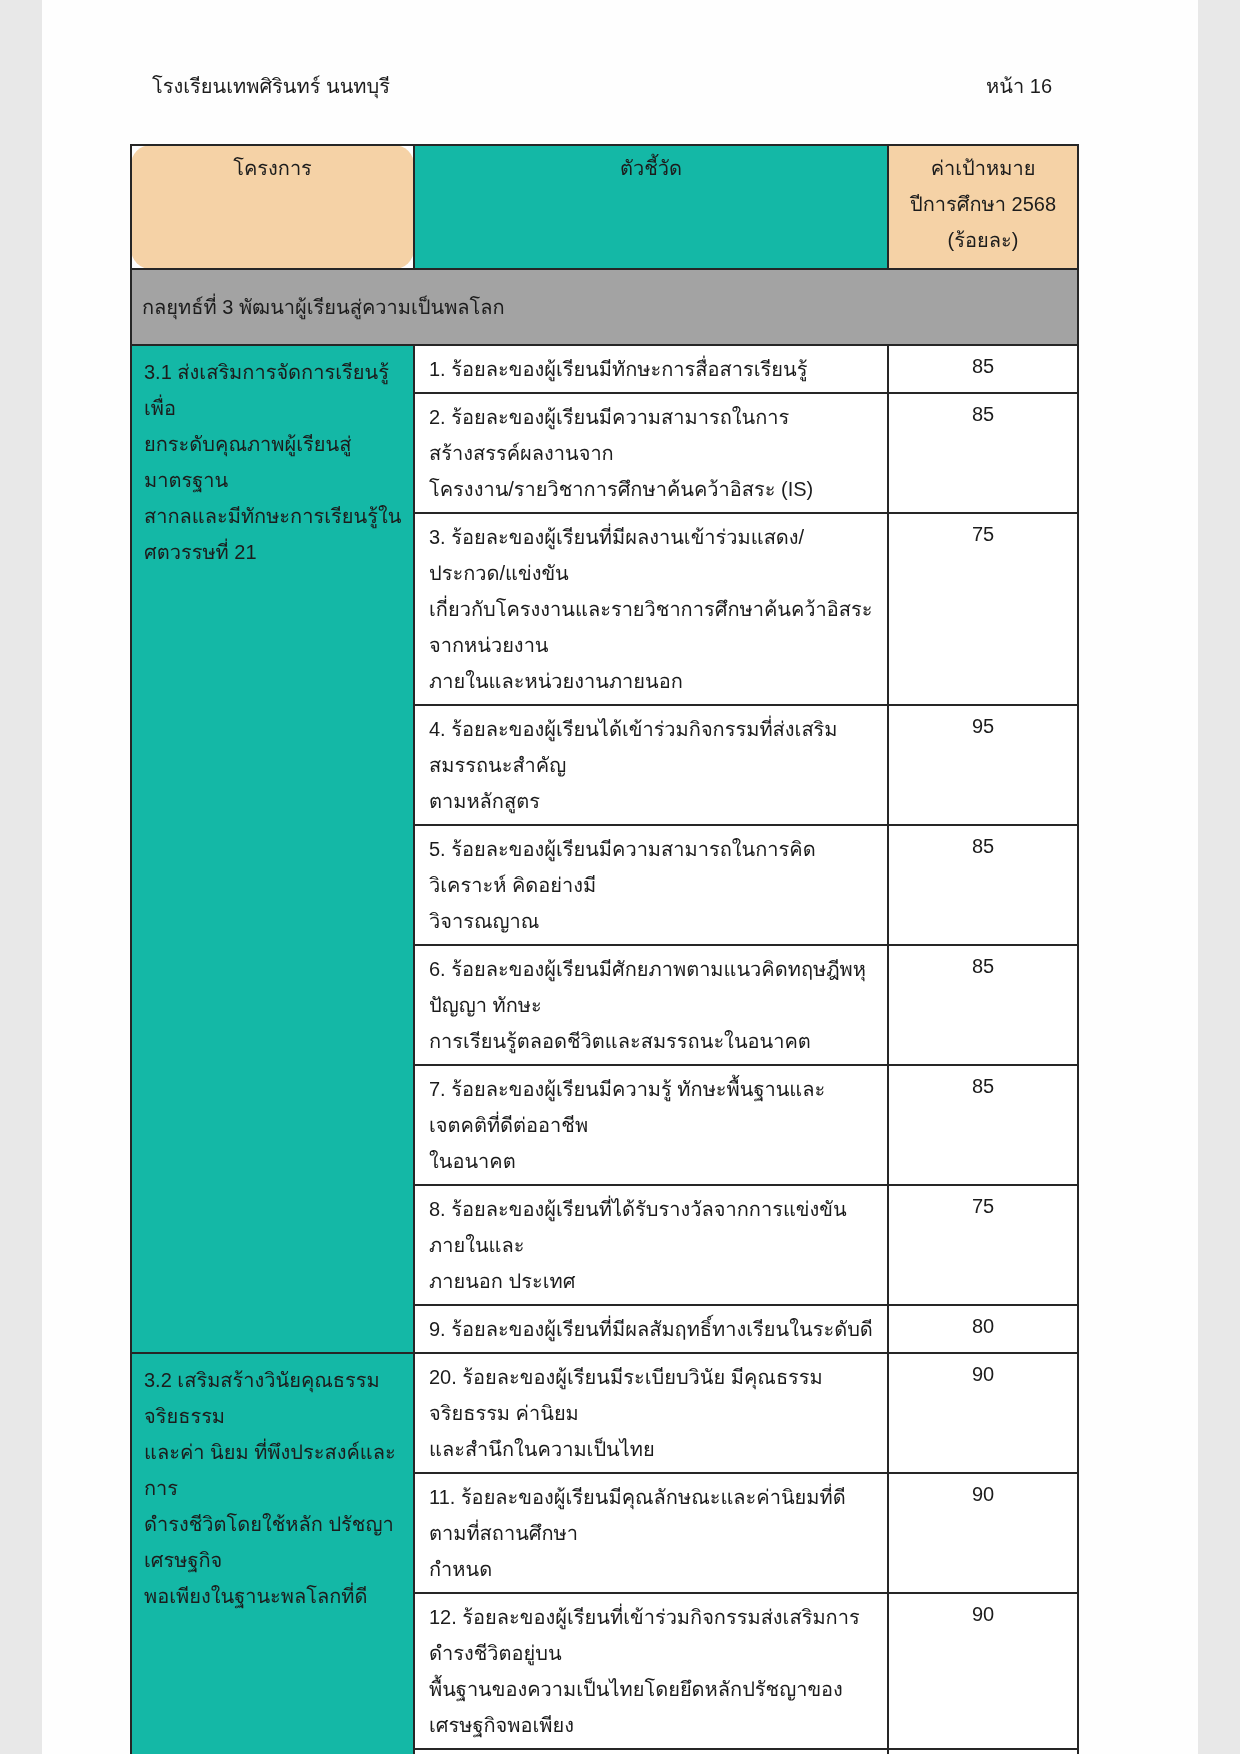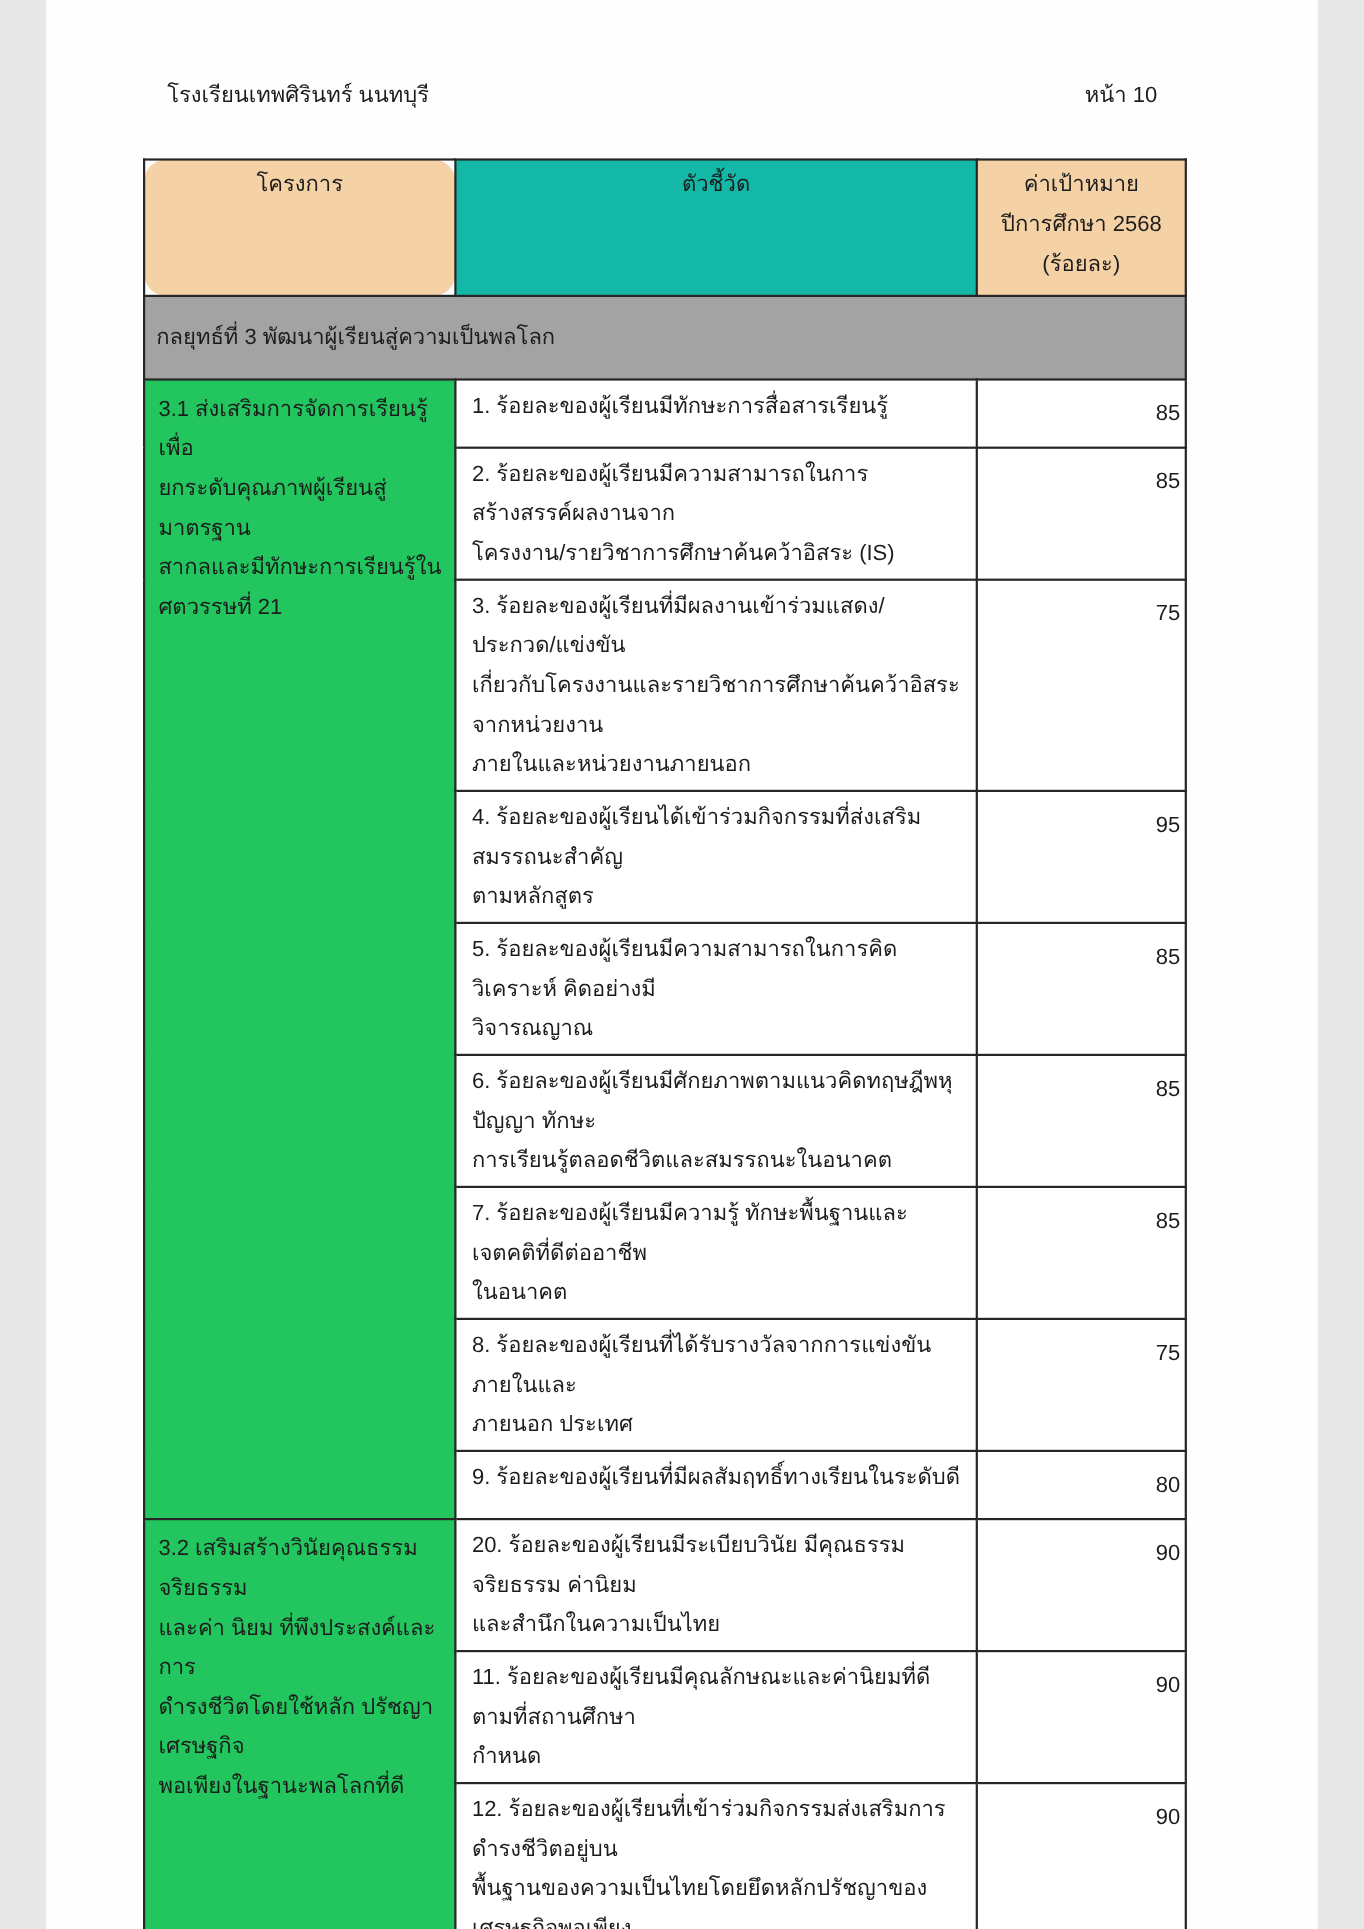--- a/index.html
+++ b/index.html
@@ -58,42 +58,42 @@
   }
   td.strategy-cell {
     font-weight: bold;
     font-size: 22px;
     padding: 19px 10px;
     background: #a3a3a3;
   }
   td.project-cell {
     padding: 8px 8px 8px 12px;
     white-space: pre-line;
-    background: #22c55e;
+    background: #14b8a6;
   }
   td.indicator-cell {
     padding: 5px 10px 5px 14px;
     white-space: pre-line;
     background: #fff;
   }
   td.target-cell {
-    padding: 12px 4px;
-    text-align: right;
+    padding: 2px 4px;
+    text-align: center;
     font-size: 19px;
     background: #fff;
   }
 </style>
 </head>
 <body>
 
 <div class="page">
 
   <div class="page-header">
     <span class="left">โรงเรียนเทพศิรินทร์ นนทบุรี</span>
-    <span class="mid">หน้า 10</span>
+    <span class="mid">หน้า 16</span>
   </div>
 
   <table class="plan-table">
     <colgroup>
       <col class="c-project">
       <col class="c-indicator">
       <col class="c-target">
     </colgroup>
     <thead>
       <tr>

